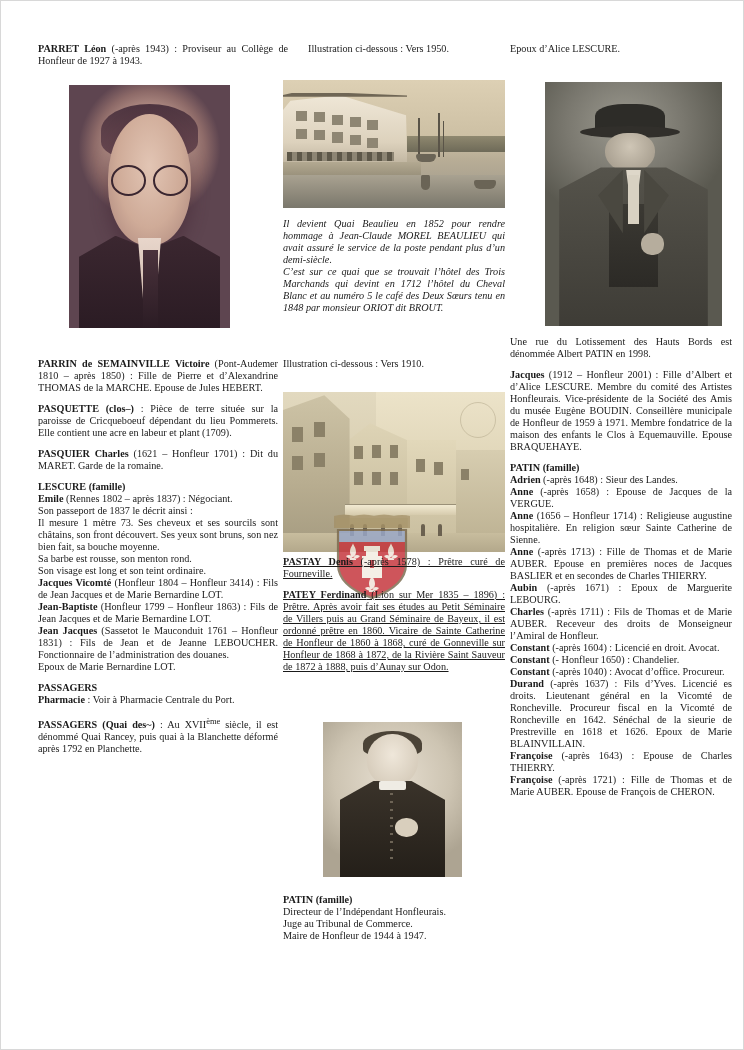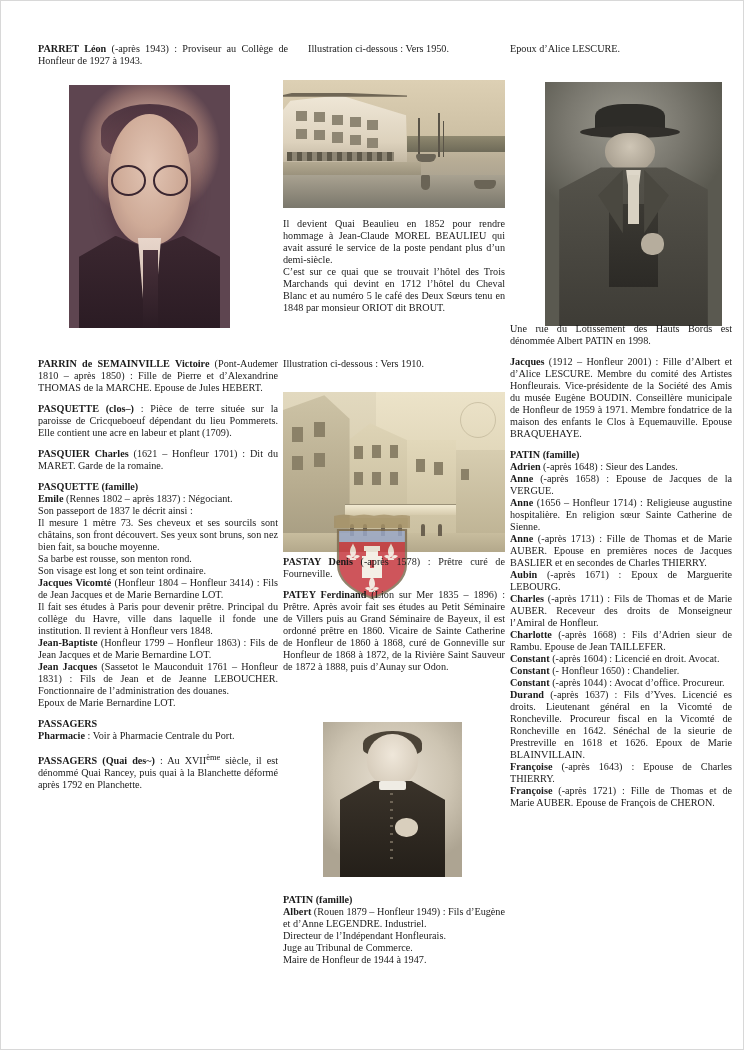--- a/index.html
+++ b/index.html
@@ -323,95 +323,92 @@
         </g>
         <g fill="#f2ece0" opacity="0.95">
           <path d="M22 40 c0 -5 3 -7 3 -9 c0 2 3 4 3 9 c0 3 -2 5 -3 5 c-1 0 -3 -2 -3 -5 z M18 44 c3 -2 5 -1 7 1 c-2 2 -5 2 -7 -1 z M32 44 c-3 -2 -5 -1 -7 1 c2 2 5 2 7 -1 z M22 46 h6 v2 h-6 z"></path>
           <path d="M60 40 c0 -5 3 -7 3 -9 c0 2 3 4 3 9 c0 3 -2 5 -3 5 c-1 0 -3 -2 -3 -5 z M56 44 c3 -2 5 -1 7 1 c-2 2 -5 2 -7 -1 z M70 44 c-3 -2 -5 -1 -7 1 c2 2 5 2 7 -1 z M60 46 h6 v2 h-6 z"></path>
           <path d="M41 72 c0 -5 3 -7 3 -9 c0 2 3 4 3 9 c0 3 -2 5 -3 5 c-1 0 -3 -2 -3 -5 z M37 76 c3 -2 5 -1 7 1 c-2 2 -5 2 -7 -1 z M51 76 c-3 -2 -5 -1 -7 1 c2 2 5 2 7 -1 z M41 78 h6 v2 h-6 z"></path>
         </g>
       </g>
     </svg>
   </div>
 
-  <div class="col col2" style="top:218px;">
+  <div class="col col2" style="top:218px;font-style:italic;">
     <p class="t">Il devient Quai Beaulieu en 1852 pour rendre hommage à Jean-Claude MOREL BEAULIEU qui avait assuré le service de la poste pendant plus d’un demi-siècle.</p>
     <p class="t">C’est sur ce quai que se trouvait l’hôtel des Trois Marchands qui devint en 1712 l’hôtel du Cheval Blanc et au numéro 5 le café des Deux Sœurs tenu en 1848 par monsieur ORIOT dit BROUT.</p>
   </div>
 
   <div class="col col1" style="top:358px;">
 
     <p class="t"><b>PARRIN de SEMAINVILLE Victoire</b><span> (Pont-Audemer 1810 – après 1850) : Fille de Pierre et d’Alexandrine THOMAS de la MARCHE. Epouse de Jules HEBERT.</span></p>
     <div class="gap"></div>
 
     <p class="t"><b>PASQUETTE (clos–)</b><span> : Pièce de terre située sur la paroisse de Cricqueboeuf dépendant du lieu Pommerets. Elle contient une acre en labeur et plant (1709).</span></p>
     <div class="gap"></div>
 
     <p class="t"><b>PASQUIER Charles</b><span> (1621 – Honfleur 1701) : Dit du MARET. Garde de la romaine.</span></p>
     <div class="gap"></div>
 
-    <p class="t"><b>PASQUETTE (famille)</b></p>
+    <p class="t"><b>LESCURE (famille)</b></p>
 
     <p class="t"><b>Emile</b><span> (Rennes 1802 – après 1837) : Négociant.</span></p>
     <p class="t">Son passeport de 1837 le décrit ainsi :</p>
     <p class="t">Il mesure 1 mètre 73. Ses cheveux et ses sourcils sont châtains, son front découvert. Ses yeux sont bruns, son nez bien fait, sa bouche moyenne.</p>
     <p class="t">Sa barbe est rousse, son menton rond.</p>
     <p class="t">Son visage est long et son teint ordinaire.</p>
 
     <p class="t"><b>Jacques Vicomté</b><span> (Honfleur 1804 – Honfleur 3414) : Fils de Jean Jacques et de Marie Bernardine LOT.</span></p>
-    <p class="t">Il fait ses études à Paris pour devenir prêtre. Principal du collège du Havre, ville dans laquelle il fonde une institution. Il revient à Honfleur vers 1848.</p>
 
     <p class="t"><b>Jean-Baptiste</b><span> (Honfleur 1799 – Honfleur 1863) : Fils de Jean Jacques et de Marie Bernardine LOT.</span></p>
 
     <p class="t"><b>Jean Jacques</b><span> (Sassetot le Mauconduit 1761 – Honfleur 1831) : Fils de Jean et de Jeanne LEBOUCHER. Fonctionnaire de l’administration des douanes.</span></p>
     <p class="t">Epoux de Marie Bernardine LOT.</p>
 
     <div class="gap"></div>
     <p class="t"><b>PASSAGERS</b></p>
     <p class="t"><b>Pharmacie</b><span> : Voir à Pharmacie Centrale du Port.</span></p>
 
     <div class="gap"></div>
     <p class="t"><b>PASSAGERS (Quai des~)</b><span> : Au XVII</span><sup>ème</sup><span> siècle, il est dénommé Quai Rancey, puis quai à la Blanchette déformé après 1792 en Planchette.</span></p>
   </div>
 
   <div class="col col2" style="top:358px;">
     <p class="t">Illustration ci-dessous : Vers 1910.</p>
   </div>
 
-  <div class="col col2" style="top:556px;">
+  <div class="col col2" style="top:556px;text-decoration:underline;">
     <p class="t"><b>PASTAY Denis</b><span> (-après 1578) : Prêtre curé de Fourneville.</span></p>
     <div class="gap"></div>
     <p class="t"><b>PATEY Ferdinand</b><span> (Lion sur Mer 1835 – 1896) : Prêtre. Après avoir fait ses études au Petit Séminaire de Villers puis au Grand Séminaire de Bayeux, il est ordonné prêtre en 1860. Vicaire de Sainte Catherine de Honfleur de 1860 à 1868, curé de Gonneville sur Honfleur de 1868 à 1872, de la Rivière Saint Sauveur de 1872 à 1888, puis d’Aunay sur Odon.</span></p>
   </div>
 
   <div class="col col2" style="top:894px;">
     <p class="t"><b>PATIN (famille)</b></p>
-    <p class="t"><b>Albert</b><span> (Rouen 1879 – Honfleur 1949) : Fils d’Eugène et d’Anne LEGENDRE. Industriel.</span></p>
     <p class="t">Directeur de l’Indépendant Honfleurais.</p>
     <p class="t">Juge au Tribunal de Commerce.</p>
     <p class="t">Maire de Honfleur de 1944 à 1947.</p>
   </div>
 
-  <div class="col col3" style="top:323px;">
+  <div class="col col3" style="top:336px;">
     <p class="t">Une rue du Lotissement des Hauts Bords est dénommée Albert PATIN en 1998.</p>
     <div class="gap"></div>
 
     <p class="t"><b>Jacques</b><span> (1912 – Honfleur 2001) : Fille d’Albert et d’Alice LESCURE. Membre du comité des Artistes Honfleurais. Vice-présidente de la Société des Amis du musée Eugène BOUDIN. Conseillère municipale de Honfleur de 1959 à 1971. Membre fondatrice de la maison des enfants le Clos à Equemauville. Epouse BRAQUEHAYE.</span></p>
     <div class="gap"></div>
 
     <p class="t"><b>PATIN (famille)</b></p>
 
     <p class="t"><b>Adrien</b><span> (-après 1648) : Sieur des Landes.</span></p>
     <p class="t"><b>Anne</b><span> (-après 1658) : Epouse de Jacques de la VERGUE.</span></p>
     <p class="t"><b>Anne</b><span> (1656 – Honfleur 1714) : Religieuse augustine hospitalière. En religion sœur Sainte Catherine de Sienne.</span></p>
     <p class="t"><b>Anne</b><span> (-après 1713) : Fille de Thomas et de Marie AUBER. Epouse en premières noces de Jacques BASLIER et en secondes de Charles THIERRY.</span></p>
     <p class="t"><b>Aubin</b><span> (-après 1671) : Epoux de Marguerite LEBOURG.</span></p>
     <p class="t"><b>Charles</b><span> (-après 1711) : Fils de Thomas et de Marie AUBER. Receveur des droits de Monseigneur l’Amiral de Honfleur.</span></p>
-    <p class="t"><b>Charlotte</b><span> (-après 1668) : Fils d’Adrien sieur de Rambu. Epouse de Jean TAILLEFER.</span></p>
     <p class="t"><b>Constant</b><span> (-après 1604) : Licencié en droit. Avocat.</span></p>
     <p class="t"><b>Constant</b><span> (- Honfleur 1650) : Chandelier.</span></p>
-    <p class="t"><b>Constant</b><span> (-après 1044) : Avocat d’office. Procureur.</span></p>
+    <p class="t"><b>Constant</b><span> (-après 1040) : Avocat d’office. Procureur.</span></p>
     <p class="t"><b>Durand</b><span> (-après 1637) : Fils d’Yves. Licencié es droits. Lieutenant général en la Vicomté de Roncheville. Procureur fiscal en la Vicomté de Roncheville en 1642. Sénéchal de la sieurie de Prestreville en 1618 et 1626.  Epoux de Marie BLAINVILLAIN.</span></p>
     <p class="t"><b>Françoise</b><span> (-après 1643) : Epouse de Charles THIERRY.</span></p>
     <p class="t"><b>Françoise</b><span> (-après 1721) : Fille de Thomas et de Marie AUBER. Epouse de François de CHERON.</span></p>
   </div>
 
 </div>
 
 </body></html>

